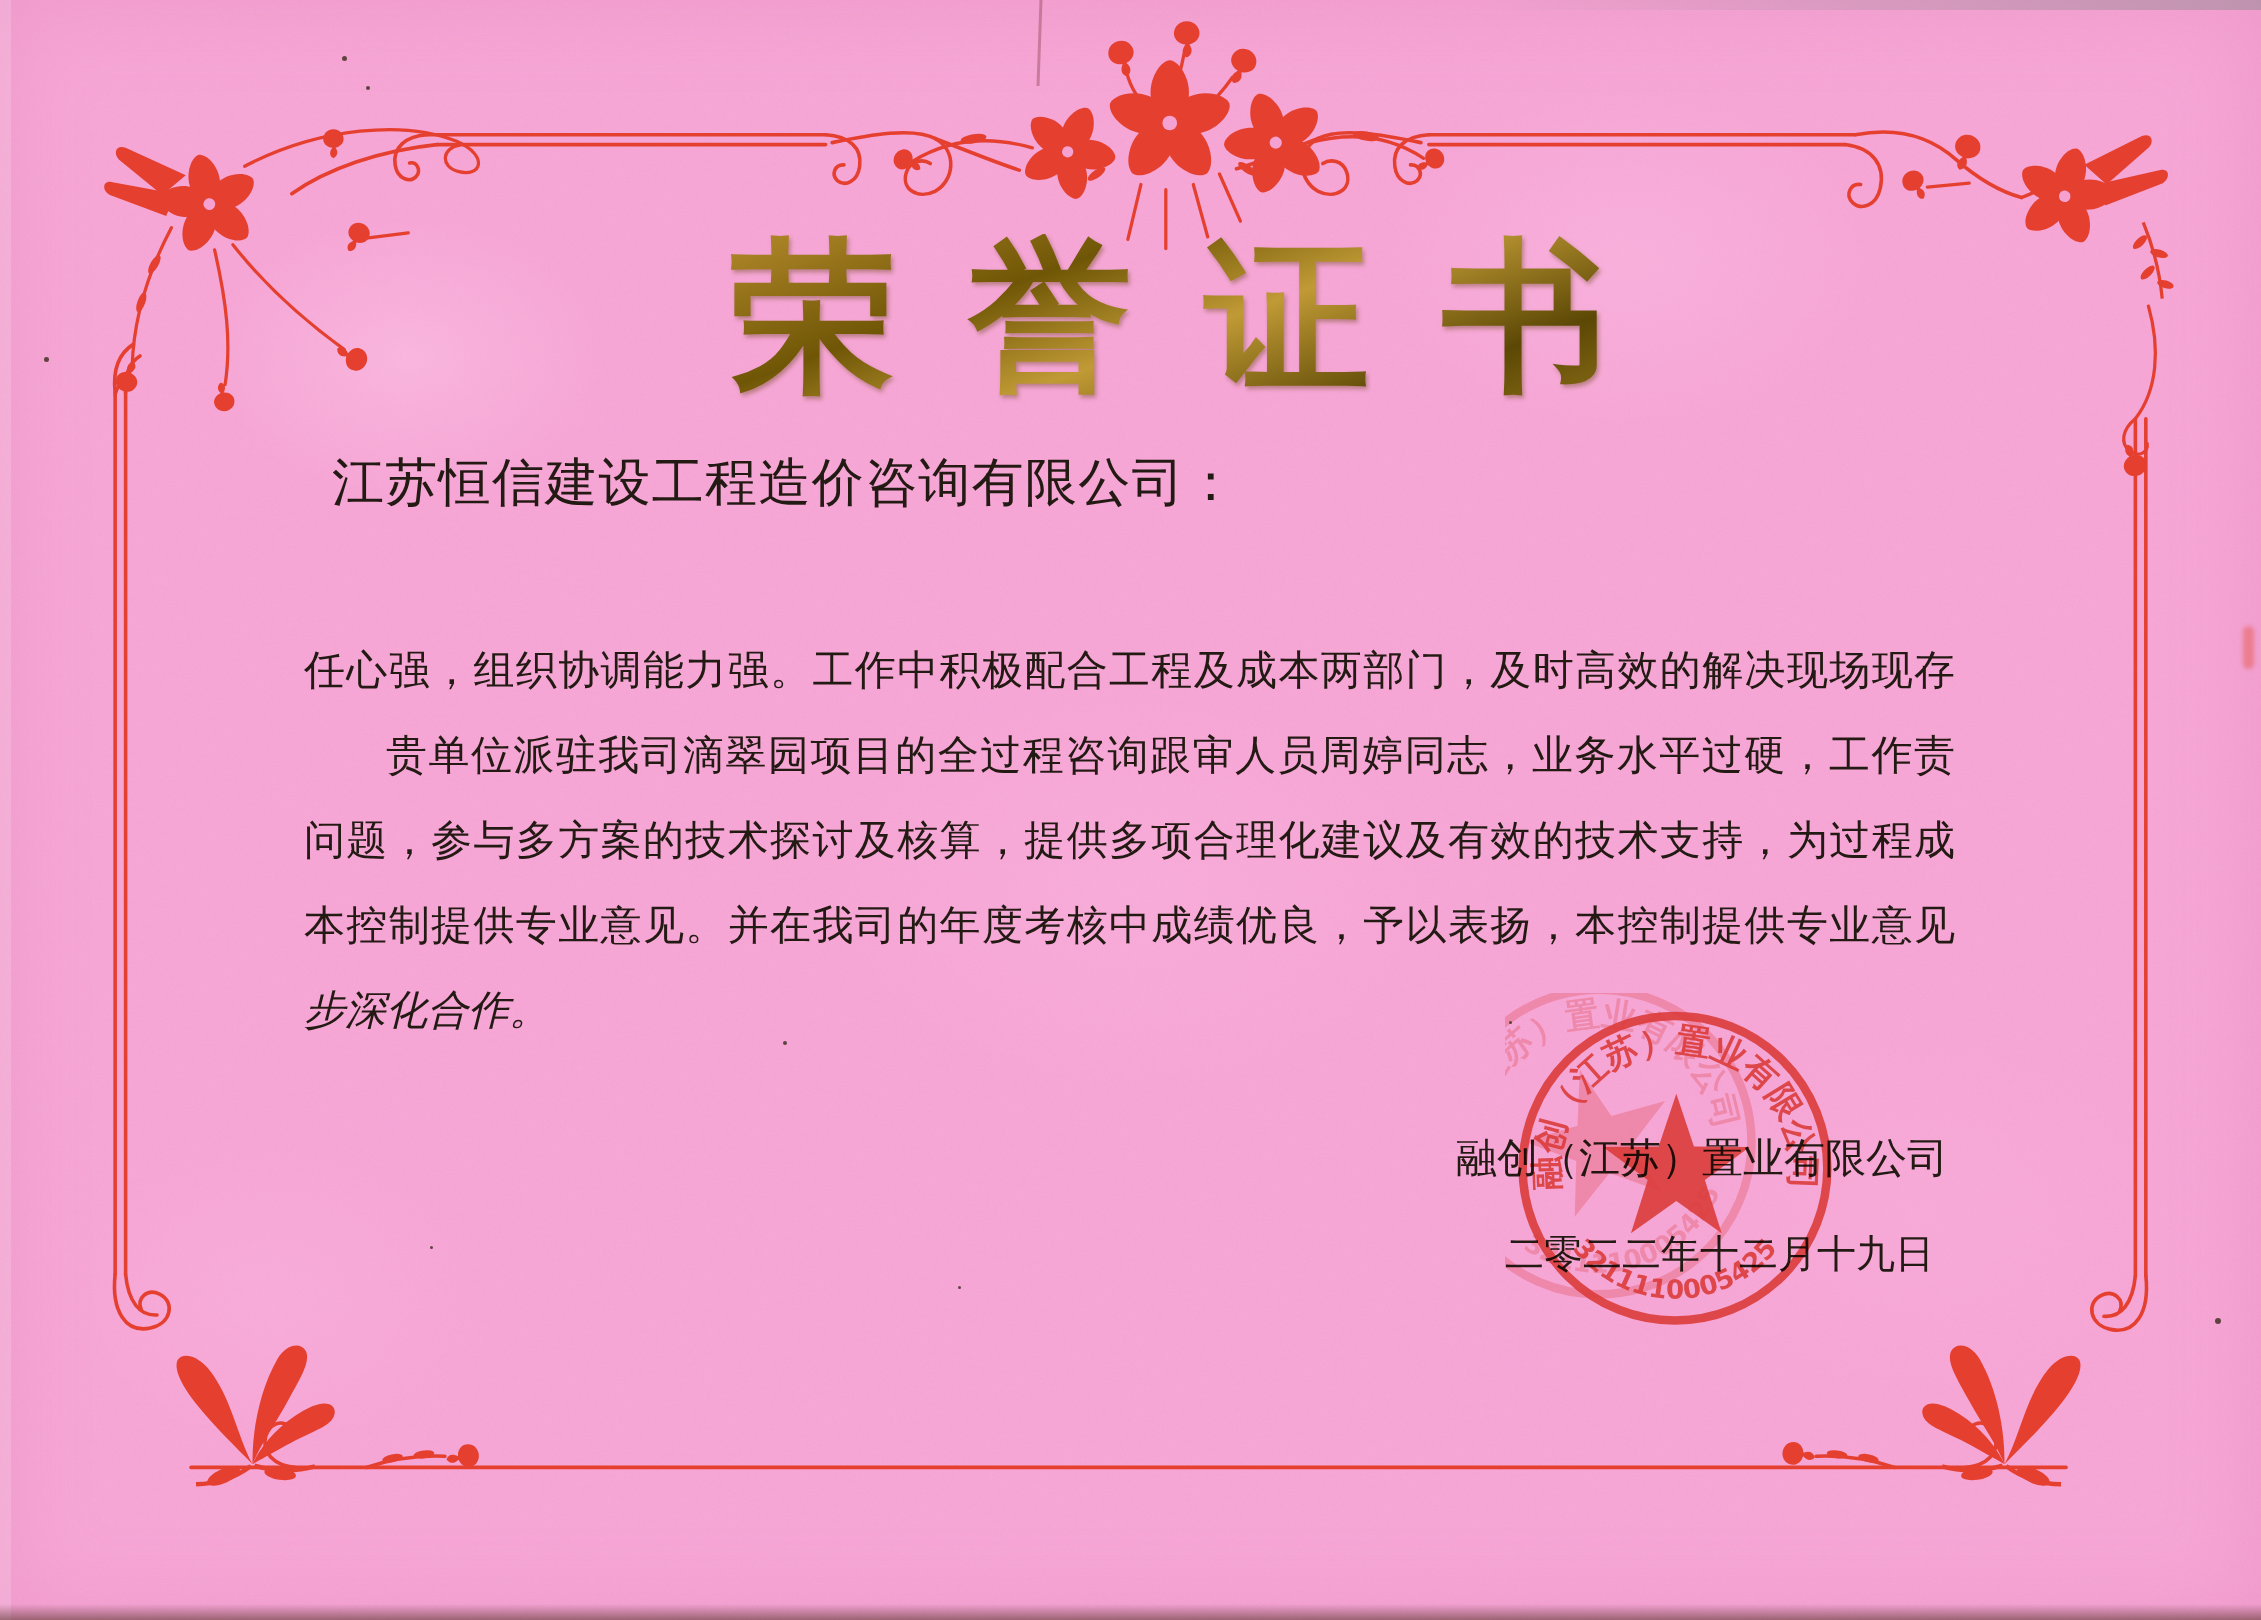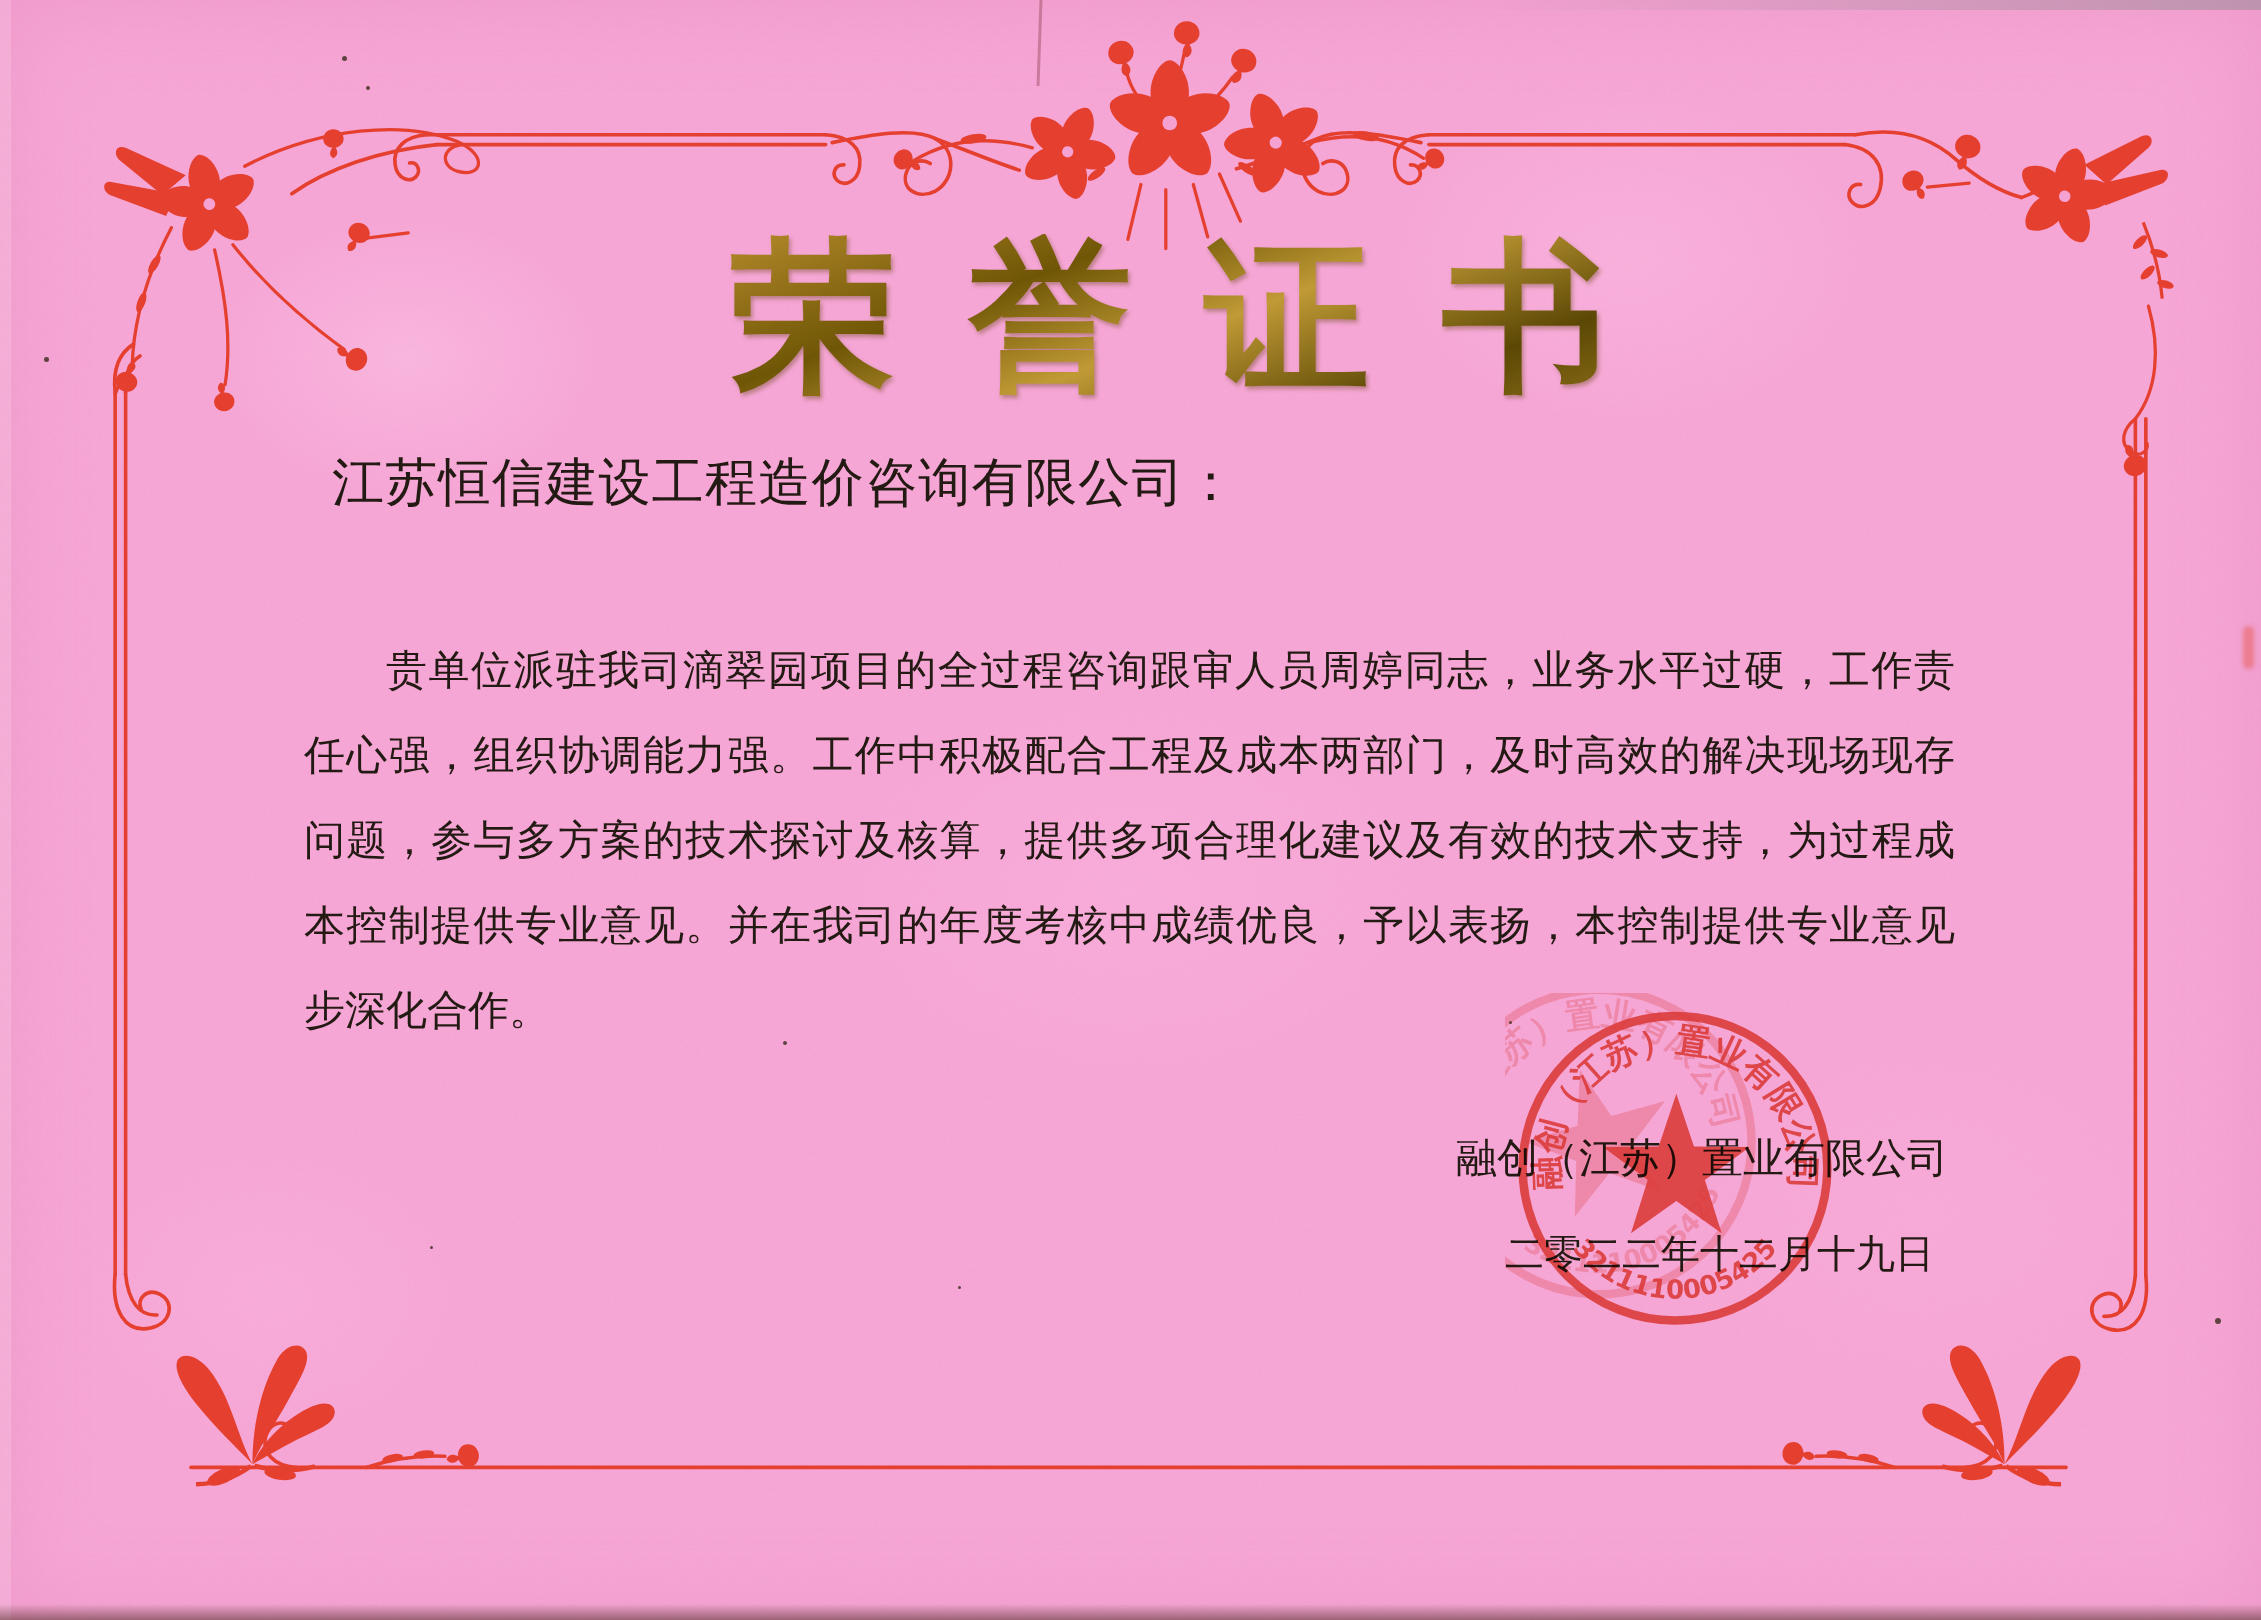--- a/index.html
+++ b/index.html
@@ -31,21 +31,21 @@
   .recipient{
     position:absolute;left:332px;top:453px;
     font-size:52px;line-height:59px;color:#241a14;letter-spacing:1.3px;white-space:nowrap;
   }
   .body-text{
     position:absolute;left:304px;top:628px;width:1651px;
     font-size:41px;line-height:85px;color:#241a14;
   }
   .body-line{text-align:justify;text-align-last:justify;}
   .body-line.first{text-indent:82px;}
-  .body-line.last{text-align-last:left;}
+  .body-line.last{text-align-last:left;font-style:italic;}
   .issuer{
     position:absolute;left:1456px;top:1131px;
     font-size:41px;color:#241a14;white-space:nowrap;letter-spacing:0px;
   }
   .date{
     position:absolute;left:1505px;top:1227px;
     font-size:39px;color:#241a14;white-space:nowrap;letter-spacing:0px;
   }
   svg.seal{
     position:absolute;left:1505px;top:993px;width:340px;height:353px;
@@ -240,22 +240,22 @@
         <use href="#lily" transform="translate(3064,2238) scale(-1.35,1.35) rotate(-6)"></use>
       </g>
     </g>
   </svg>
 
   <h1 class="title">荣誉证书</h1>
 
   <div class="recipient">江苏恒信建设工程造价咨询有限公司：</div>
 
   <div class="body-text">
+    <div class="body-line">任心强，组织协调能力强。工作中积极配合工程及成本两部门，及时高效的解决现场现存</div>
     <div class="body-line first">贵单位派驻我司滴翠园项目的全过程咨询跟审人员周婷同志，业务水平过硬，工作责</div>
-    <div class="body-line">任心强，组织协调能力强。工作中积极配合工程及成本两部门，及时高效的解决现场现存</div>
     <div class="body-line">问题，参与多方案的技术探讨及核算，提供多项合理化建议及有效的技术支持，为过程成</div>
     <div class="body-line">本控制提供专业意见。并在我司的年度考核中成绩优良，予以表扬，本控制提供专业意见</div>
     <div class="body-line last">步深化合作。</div>
   </div>
 
   <div class="issuer">融创（江苏）置业有限公司</div>
   <div class="date">二零二二年十二月十九日</div>
 
   <svg class="seal" viewBox="0 0 520 540">
     <defs>

